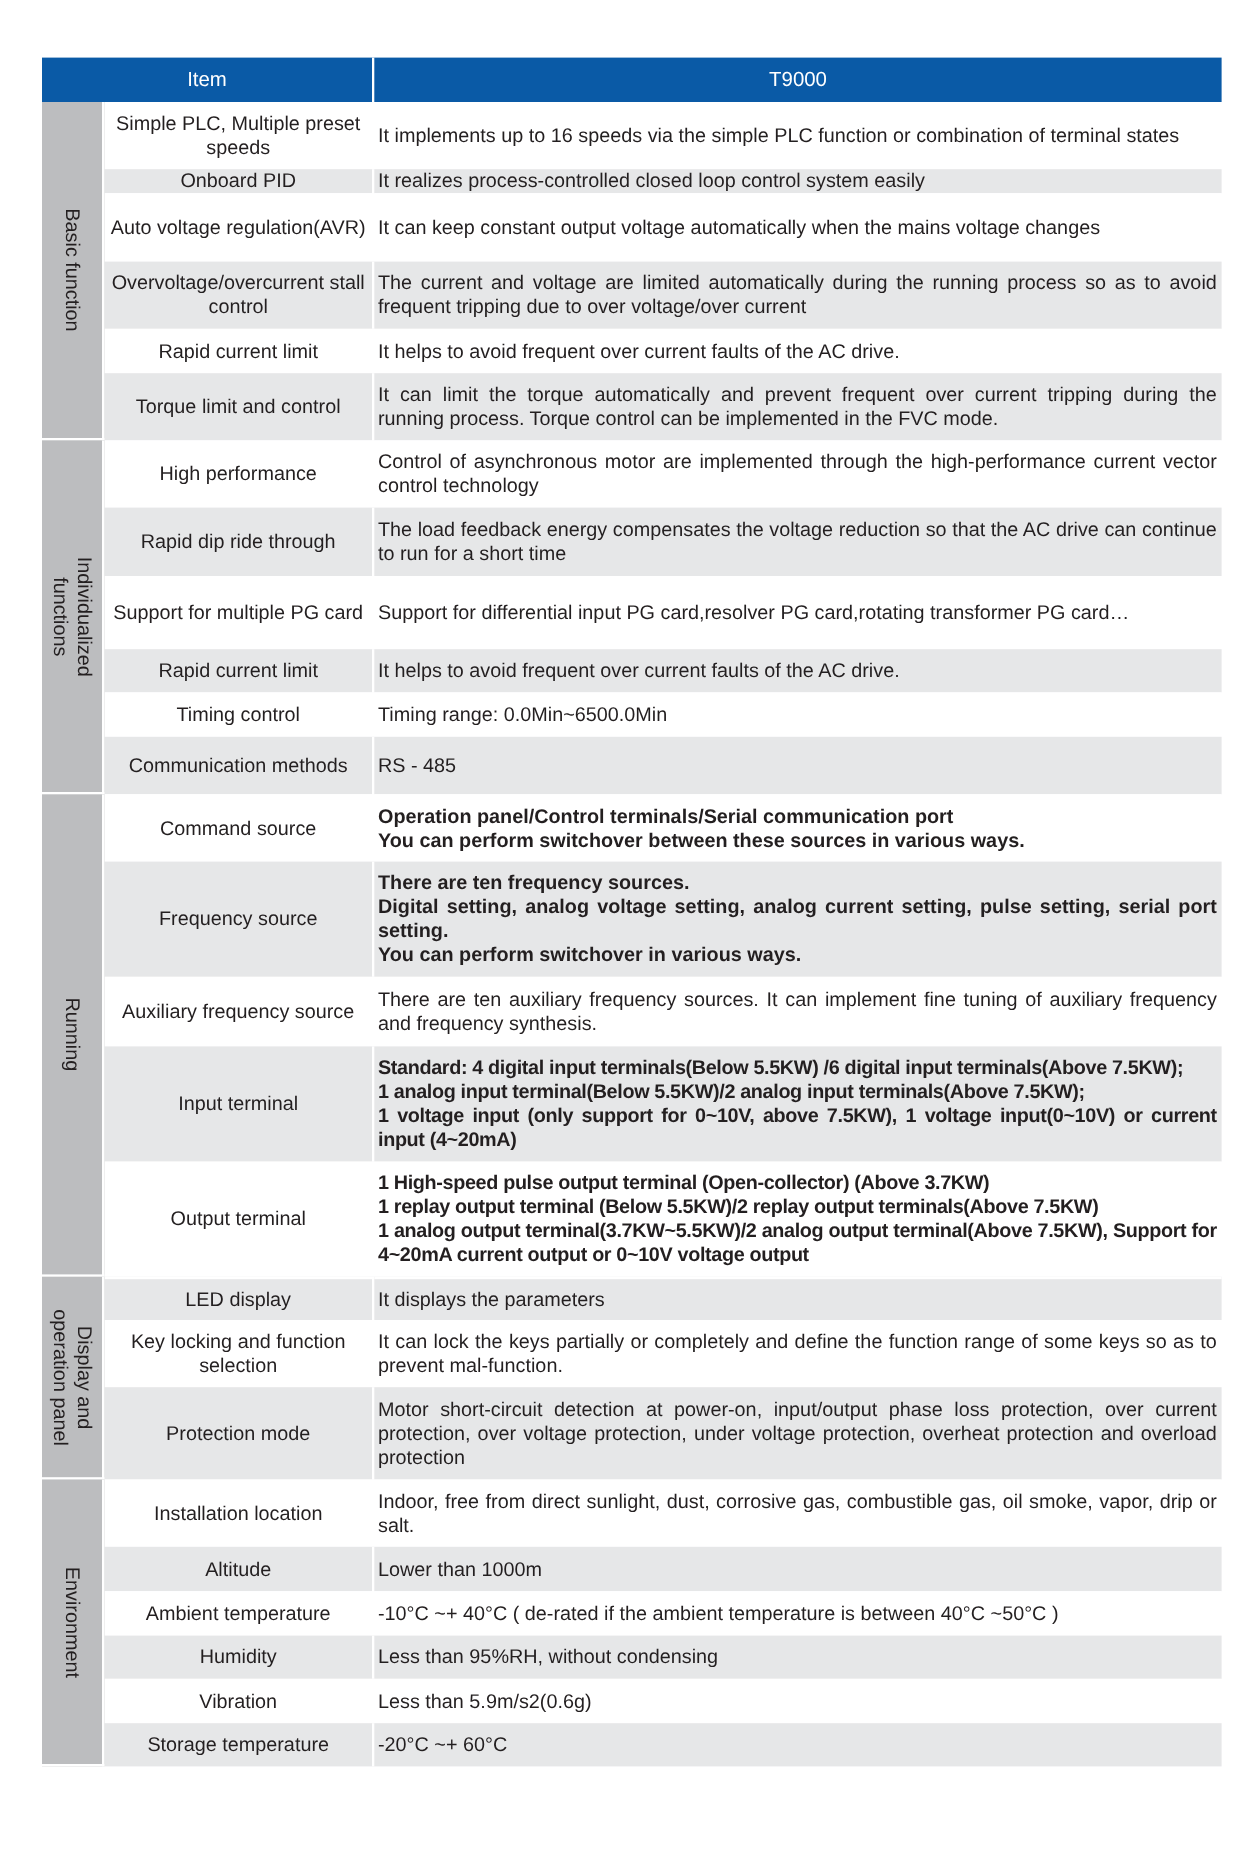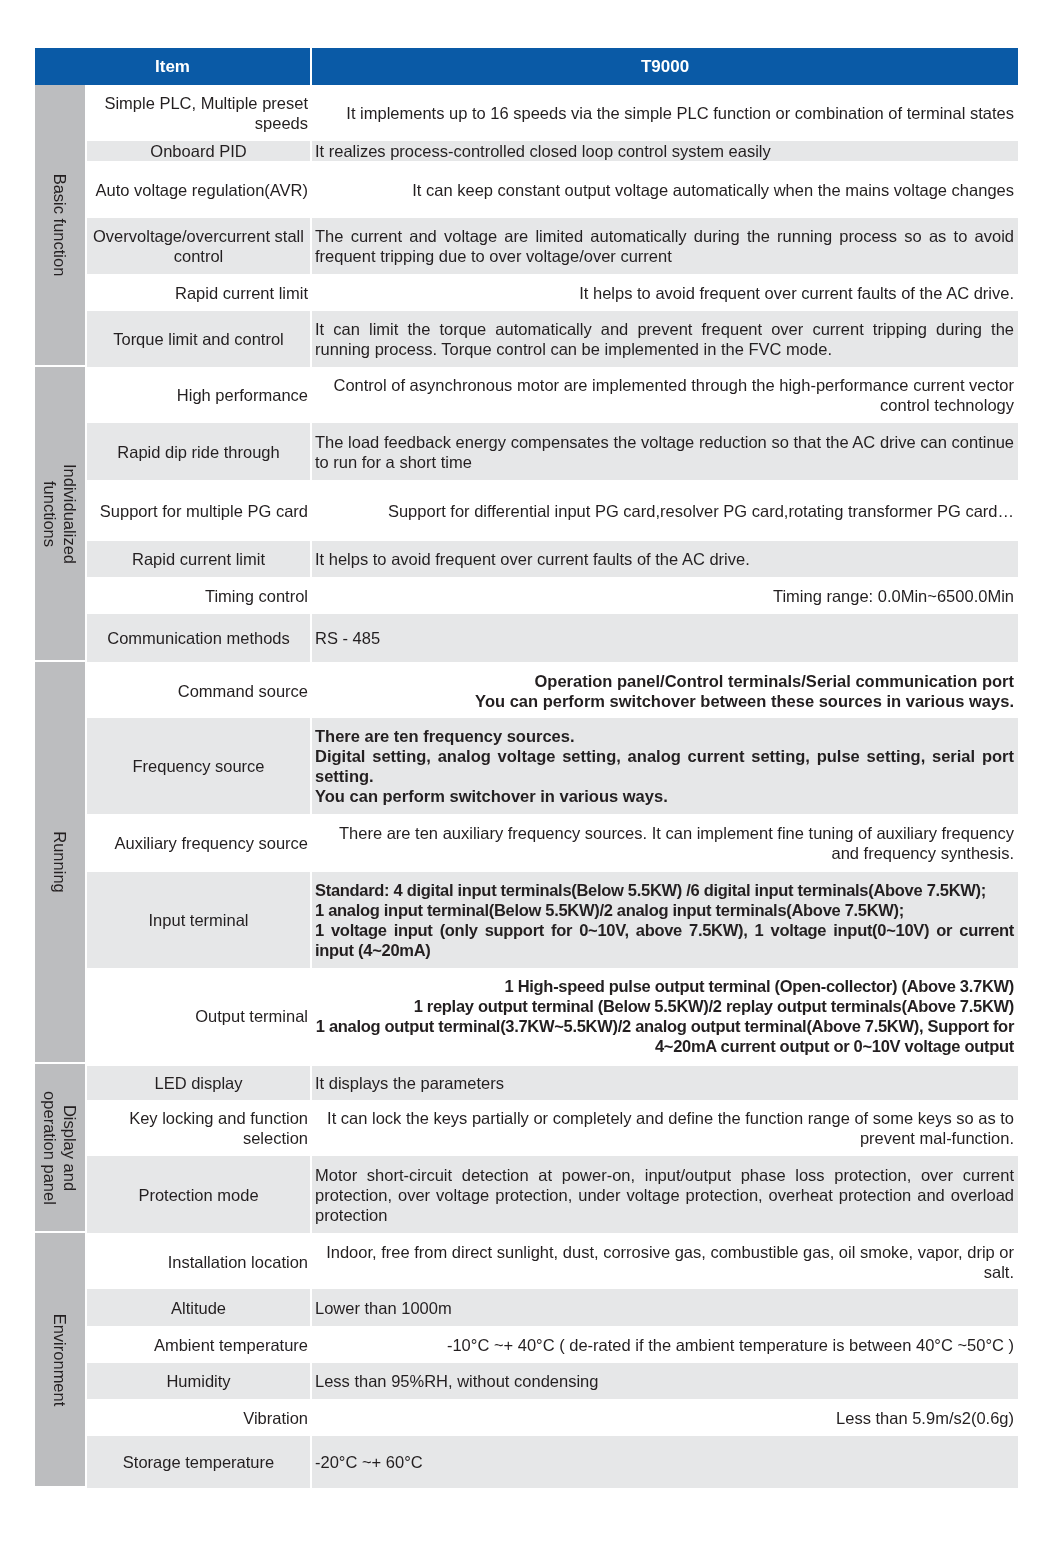--- a/index.html
+++ b/index.html
@@ -1,28 +1,28 @@
 <!DOCTYPE html>
 <html><head>
 <meta charset="utf-8">
 <style>
   html, body { margin:0; padding:0; background:#ffffff; }
   body { width:1043px; height:1543px; position:relative; font-family:"Liberation Sans", sans-serif; color:#231f20; }
   table.spec { position:absolute; left:35px; top:48px; width:983px; border-collapse:separate; border-spacing:0; table-layout:fixed; }
   col.c-cat { width:52px; }
   col.c-item { width:225px; }
   col.c-desc { width:706px; }
-  th { background:#0a5aa6; color:#ffffff; font-weight:bold; font-size:17px; height:37px; text-align:center; padding:0; }
+  th { background:#0a5aa6; color:#ffffff; font-weight:normal; font-size:17px; height:37px; text-align:center; padding:0; }
   th.h-item { border-right:2px solid #ffffff; }
   td { font-size:16.5px; line-height:20px; padding:0; vertical-align:middle; }
   td.cat { background:#bcbdbf; border-right:2px solid #ffffff; border-bottom:2px solid #ffffff; position:relative; padding:0; }
   td.cat .rot { position:absolute; left:50%; top:50%; transform:translate(-50%,-50%) rotate(90deg); white-space:nowrap; text-align:center; font-size:16.5px; line-height:20px; color:#231f20; }
   td.item { text-align:center; border-right:2px solid #ffffff; padding:0 2px; }
   td.desc { text-align:justify; padding:0 4px 0 3px;margin-top:44px; }
-  tr.w td.item, tr.w td.desc { background:#ffffff;text-align:right; }
+  tr.w td.item, tr.w td.desc { background:#ffffff; }
   tr.g td.item, tr.g td.desc { background:#e6e7e8; }
   tr.sep td.item, tr.sep td.desc { border-top:2px solid #ffffff; }
   .desc .line { display:block;font-weight:bold; }
 </style>
 </head>
 <body>
 
 <table class="spec">
   <colgroup>
       <col class="c-cat">
@@ -164,18 +164,18 @@
       <td class="desc">-10°C ~+ 40°C ( de-rated if the ambient temperature is between 40°C ~50°C )</td>
     </tr>
     <tr class="g" style="height:36px">
       <td class="item">Humidity</td>
       <td class="desc">Less than 95%RH, without condensing</td>
     </tr>
     <tr class="w" style="height:37px">
       <td class="item">Vibration</td>
       <td class="desc">Less than 5.9m/s2(0.6g)</td>
     </tr>
-    <tr class="g" style="height:52px">
+    <tr class="g" style="height:36px">
       <td class="item">Storage temperature</td>
       <td class="desc">-20°C ~+ 60°C</td>
     </tr>
   </tbody>
 </table>
 
 </body></html>

